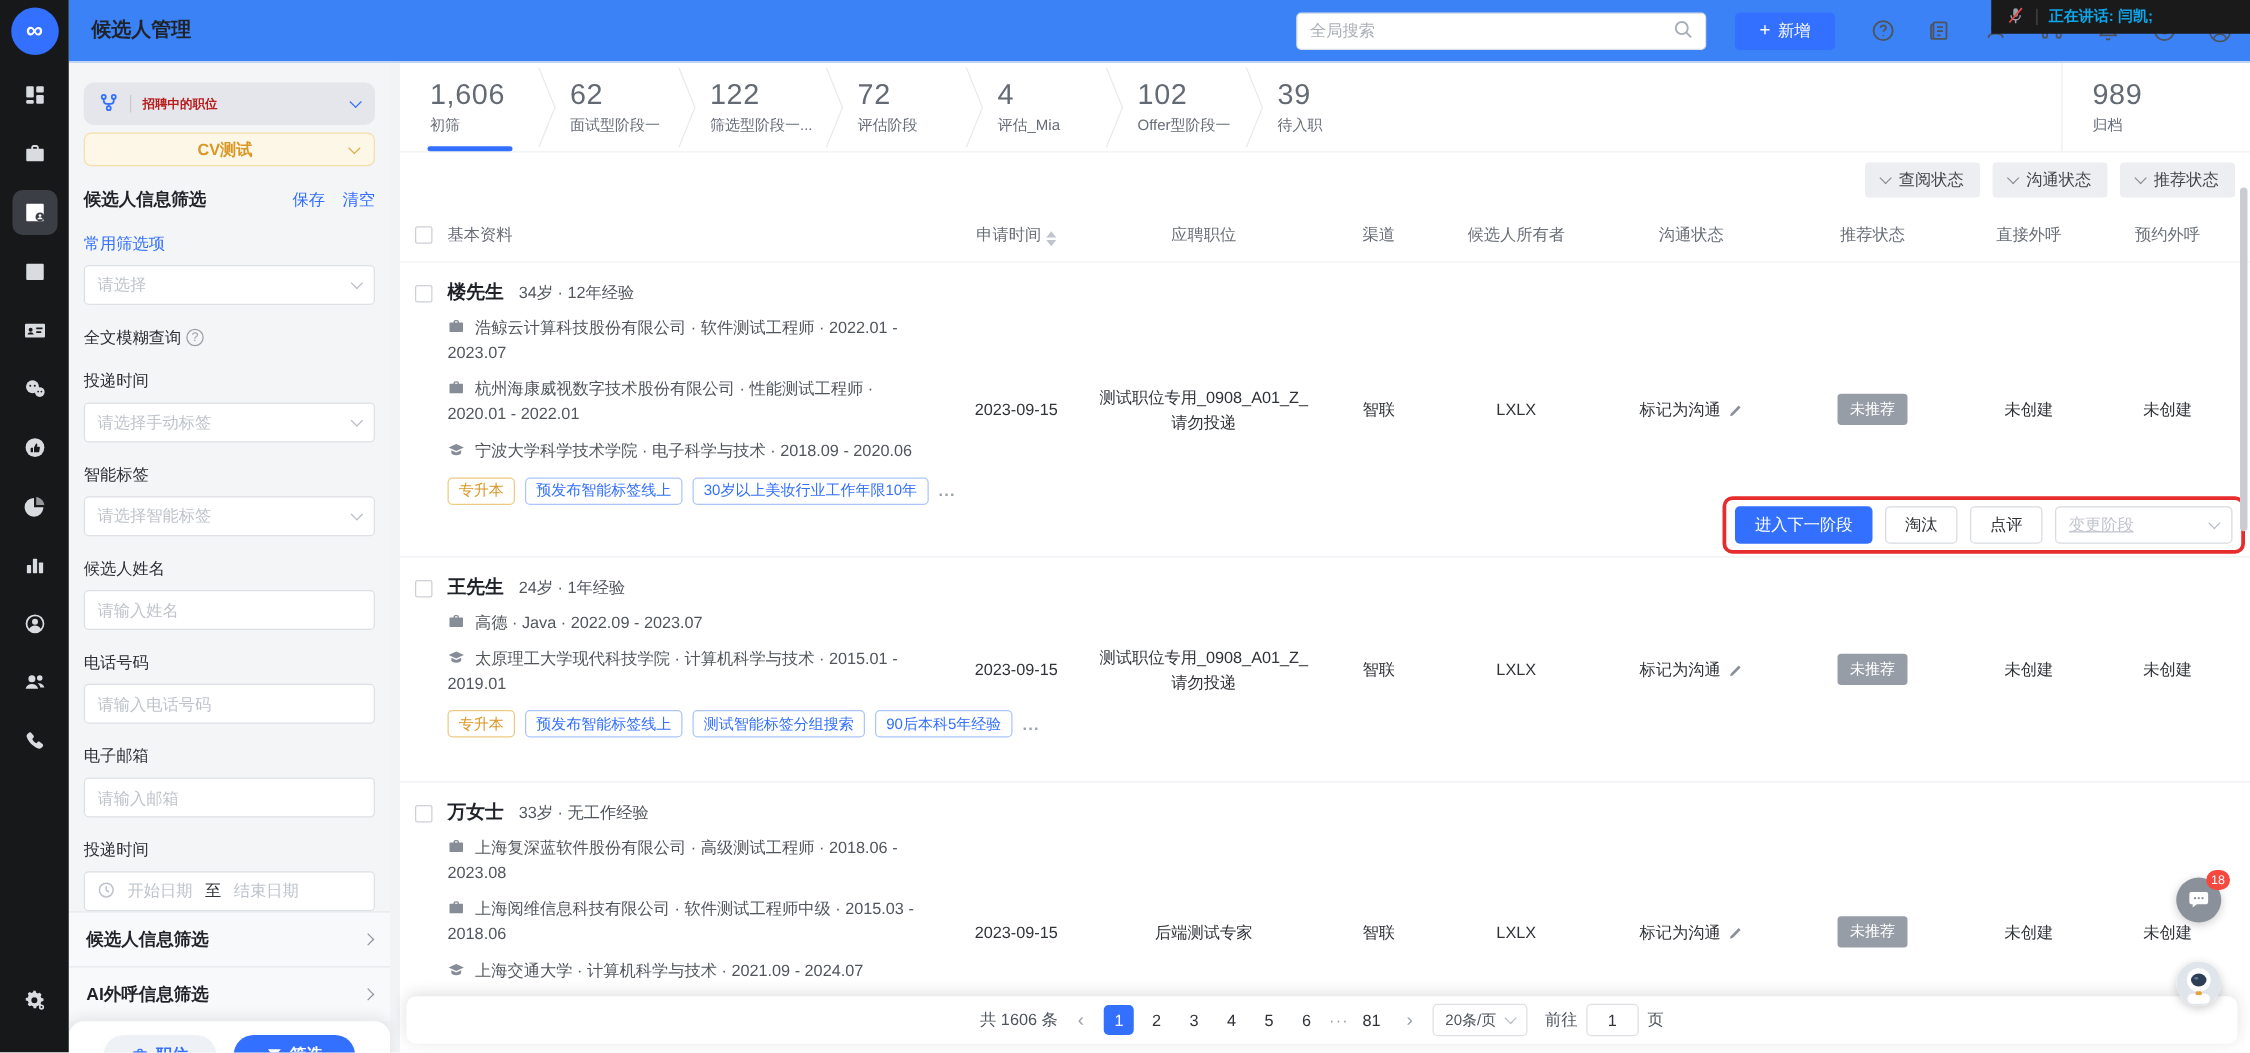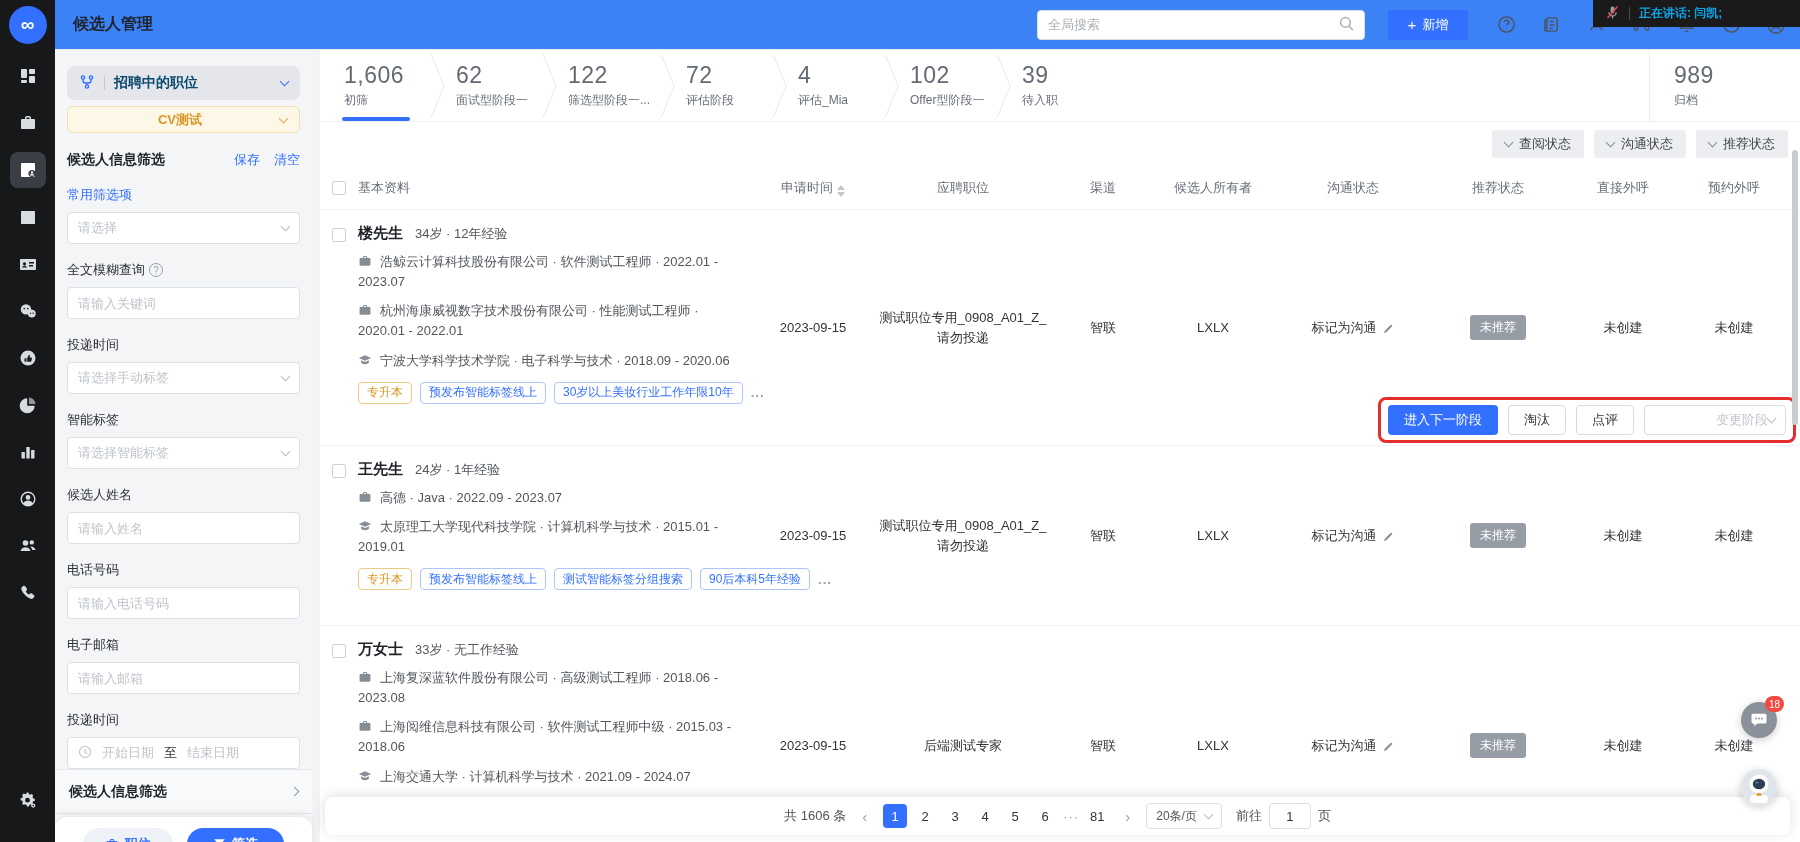--- a/index.html
+++ b/index.html
@@ -28,21 +28,21 @@
   .top-icon { width:20px; height:20px; display:flex; align-items:center; justify-content:center; cursor:pointer; color:#4e5359; }
 
   
   #speaking-toast { position:absolute; right:0; top:0; width:207px; height:27px; background:#1a1a1a; z-index:60; display:flex; align-items:center; gap:9px; padding:0 12px; color:#0ea5e9; font-size:12px; font-weight:bold; }
   .toast-divider { width:1px; height:13px; background:#4a4a4a; }
 
   
   #filter-panel { position:absolute; left:55px; top:50px; width:257px; height:792px; background:#f4f5f7; padding:16px 12px 0 12px; overflow:hidden; }
   .job-pill { height:34px; background:#e4e6eb; border-radius:8px; display:flex; align-items:center; padding:0 12px; cursor:pointer; }
   .job-pill .pill-sep { width:1px; height:14px; background:#c6c9cf; margin:0 9px; }
-  .job-pill .pill-label { color:#0c4a6e; font-size:14px; font-weight:bold; }
+  .job-pill .pill-label { color:#b91c1c; font-size:10px; font-weight:bold; }
   .job-pill .chev { margin-left:auto; color:#3370ff; }
   .sub-pill { height:27px; margin-top:6px; background:#fdf7e7; border:1px solid #f5dea9; border-radius:6px; display:flex; align-items:center; padding:0 12px; cursor:pointer; }
   .sub-pill .pill-label { color:#d99726; font-size:13px; font-weight:bold; flex:1; text-align:center; }
   .sub-pill .chev { color:#e0ab4a; }
   .panel-section-head { display:flex; align-items:center; margin-top:18px; }
   .panel-section-title { font-size:14px; font-weight:bold; color:#1f2329; }
   .panel-links { margin-left:auto; display:flex; gap:14px; }
   .link-blue { color:#3370ff; font-size:13px; cursor:pointer; }
   .field-label { font-size:13px; color:#2b2f36; margin:17px 0 8px 0; display:flex; align-items:center; gap:4px; }
   .field-label.blue { color:#3370ff; }
@@ -108,21 +108,21 @@
   .tag-more { color:#9aa0a8; font-weight:bold; letter-spacing:1px; }
   .c-pos span { max-width:168px; display:inline-block; line-height:1.5; }
   .c-comm { gap:6px; cursor:pointer; }
   .badge-gray { background:#979da6; color:#fff; font-size:12px; border-radius:3px; padding:4px 10px; }
 
   .row-actions-annotation { position:absolute; right:4px; bottom:2px; border:3px solid #e62c2c; border-radius:8px; padding:5px 7px; background:#fff; z-index:5; }
   .row-actions { display:flex; align-items:center; gap:10px; }
   .btn-primary-sm { height:30px; padding:0 16px; background:#3370ff; color:#fff; border:none; border-radius:4px; font-size:13px; cursor:pointer; font-family:inherit; }
   .btn-ghost-sm { height:30px; padding:0 15px; background:#fff; color:#303338; border:1px solid #d8dbe0; border-radius:4px; font-size:13px; cursor:pointer; font-family:inherit; }
   .select-sm { height:30px; width:142px; border:1px solid #d8dbe0; border-radius:4px; display:flex; align-items:center; padding:0 10px; cursor:pointer; background:#fff; }
-  .select-sm .ph { color:#c0c4cc; font-size:13px; flex:1; text-align:right; }
+  .select-sm .ph { color:#c0c4cc; font-size:13px; flex:1; text-align:left;text-decoration:underline; }
   .select-sm .chev { color:#b6bbc3; }
 
   
   #pagination { position:absolute; left:325px; right:10px; bottom:7px; height:38px; background:#fff; border-radius:8px; box-shadow:0 -2px 12px rgba(31,35,41,.14); display:flex; align-items:center; justify-content:center; gap:14px; z-index:20; color:#4e545c; }
   .pg-total { font-size:13px; }
   .pg-arrow { color:#9aa0a8; font-size:15px; cursor:pointer; padding:0 2px; line-height:1; }
   .pg-pages { display:flex; align-items:center; gap:6px; }
   .pg-num { min-width:24px; height:24px; display:flex; align-items:center; justify-content:center; font-size:13px; color:#303338; border-radius:4px; cursor:pointer; }
   .pg-num.active { background:#3370ff; color:#fff; }
   .pg-ellipsis { color:#9aa0a8; letter-spacing:1px; }
@@ -340,23 +340,20 @@
   <div class="field-label blue">常用筛选项</div>
   <div class="select">
     <span class="ph">请选择</span>
     <span class="chev"></span>
   </div>
 
   <div class="field-label">
     <span>全文模糊查询</span>
     <span class="qmark">?</span>
   </div>
-  <div class="input">
-      <input placeholder="请输入关键词" style="">
-    </div>
 
   <div class="field-label">投递时间</div>
   <div class="select">
     <span class="ph">请选择手动标签</span>
     <span class="chev"></span>
   </div>
 
   <div class="field-label">智能标签</div>
   <div class="select">
     <span class="ph">请选择智能标签</span>

